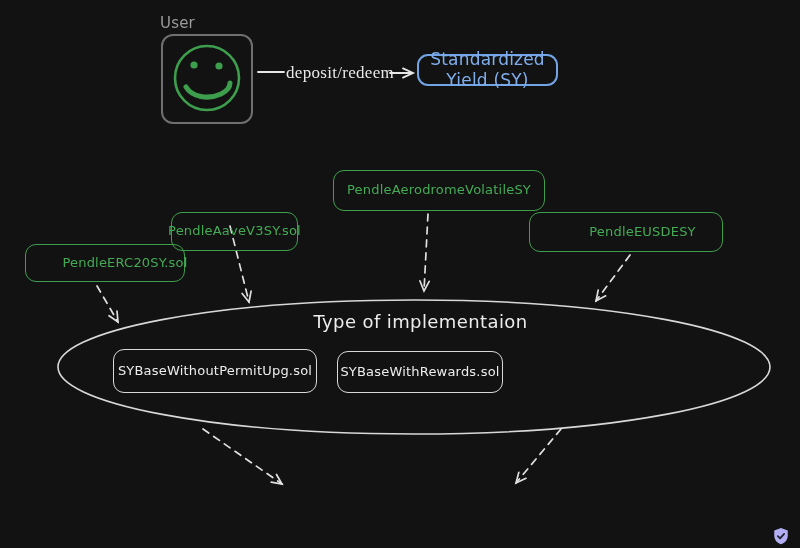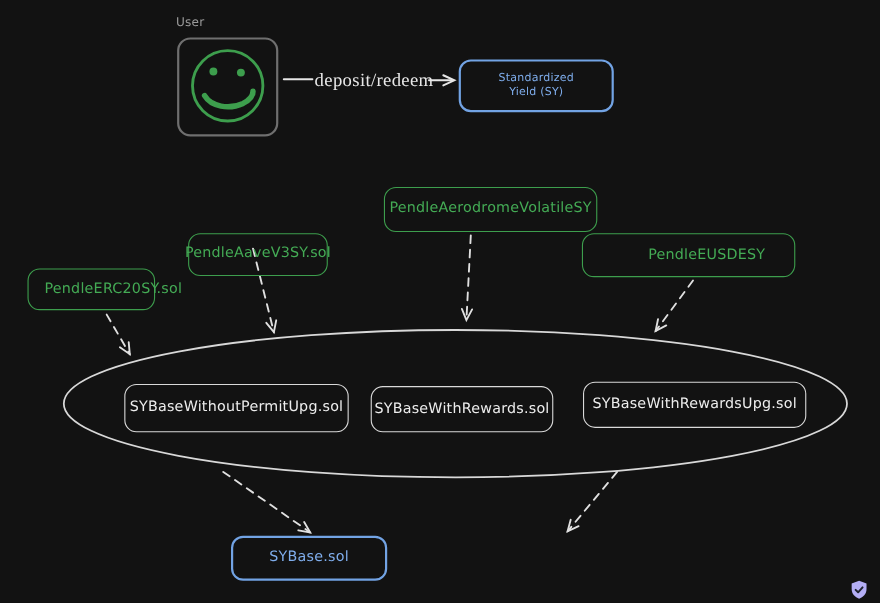--- a/index.html
+++ b/index.html
@@ -43,21 +43,21 @@
     border: 1.7px solid #d9d9d9;
     color: #ededed;
     text-align: center;
   }
   .node.gray-frame {
     border: 2px solid #6f6f6f;
     border-radius: 12px;
   }
   .small-label {
     position: absolute;
-    font-size: 11px;
+    font-size: 15px;
     color: #9a9a9a;
     letter-spacing: 0.2px;
   }
   .flow-label {
     position: absolute;
     left: 286px; top: 63px;
     font-size: 17px;
     color: #e8e8e8;
     letter-spacing: 0.3px;
     font-family: Liberation Serif, serif;
@@ -125,51 +125,46 @@
       <circle cx="219" cy="66" r="3.6" fill="#3d9e4d" stroke="none"></circle>
       <path d="M186,87 C 192,97 208,100 221,94 C 227,91 230,87 230,83" stroke-width="5"></path>
     </g>
   </svg>
 
   <div class="small-label" style="left:160px; top:14px;">User</div>
   <div class="node gray-frame" style="left:161px; top:34px; width:92px; height:90px;"></div>
 
   <div class="flow-label">deposit/redeem</div>
 
-  <div class="node blue" style="left:417px; top:54px; width:141px; height:48px; font-size:10px; padding:0 27px;">
+  <div class="node blue" style="left:417px; top:54px; width:141px; height:32px; font-size:17px; padding:0 27px;">
     <span>Standardized Yield (SY)</span>
   </div>
 
-  <div class="node green" style="left:25px; top:244px; width:116px; height:38px;padding-left:40px;">
+  <div class="node green" style="left:25px; top:244px; width:160px; height:38px;padding-left:40px;">
     <span>PendleERC20SY.sol</span>
   </div>
   <div class="node green" style="left:171px; top:184px; width:127px; height:39px;margin-top:28px;">
     <span>PendleAaveV3SY.sol</span>
   </div>
-  <div class="node green" style="left:333px; top:170px; width:194px; height:41px;margin-left:16px;">
+  <div class="node green" style="left:333px; top:170px; width:212px; height:41px;">
     <span>PendleAerodromeVolatileSY</span>
   </div>
   <div class="node green" style="left:529px; top:212px; width:194px; height:40px;padding-left:33px;">
     <span>PendleEUSDESY</span>
   </div>
 
+  <div class="ellipse-title">Type of implementaion</div>
 
   <div class="node white" style="left:113px; top:349px; width:204px; height:44px;">
     <span>SYBaseWithoutPermitUpg.sol</span>
   </div>
   <div class="node white" style="left:337px; top:351px; width:166px; height:42px;">
     <span>SYBaseWithRewards.sol</span>
   </div>
-  <div class="node white" style="left:530px; top:347px; width:203px; height:42px;">
-    <span>SYBaseWithRewardsUpg.sol</span>
-  </div>
 
-  <div class="node blue" style="left:210px; top:487px; width:142px; height:41px;">
-    <span>SYBase.sol</span>
-  </div>
 
   <div class="shield">
     <svg viewBox="0 0 16 16" width="18" height="18" xmlns="http://www.w3.org/2000/svg">
       <path d="M8 0.8 L14 3 V7.6 C14 11.6 11.2 14.4 8 15.4 C4.8 14.4 2 11.6 2 7.6 V3 Z" fill="#b4aef5"></path>
       <path d="M5.2 8.2 L7.2 10.2 L10.8 6.2" fill="none" stroke="#1f2330" stroke-width="1.6" stroke-linecap="round" stroke-linejoin="round"></path>
     </svg>
   </div>
 
 </div>
 

